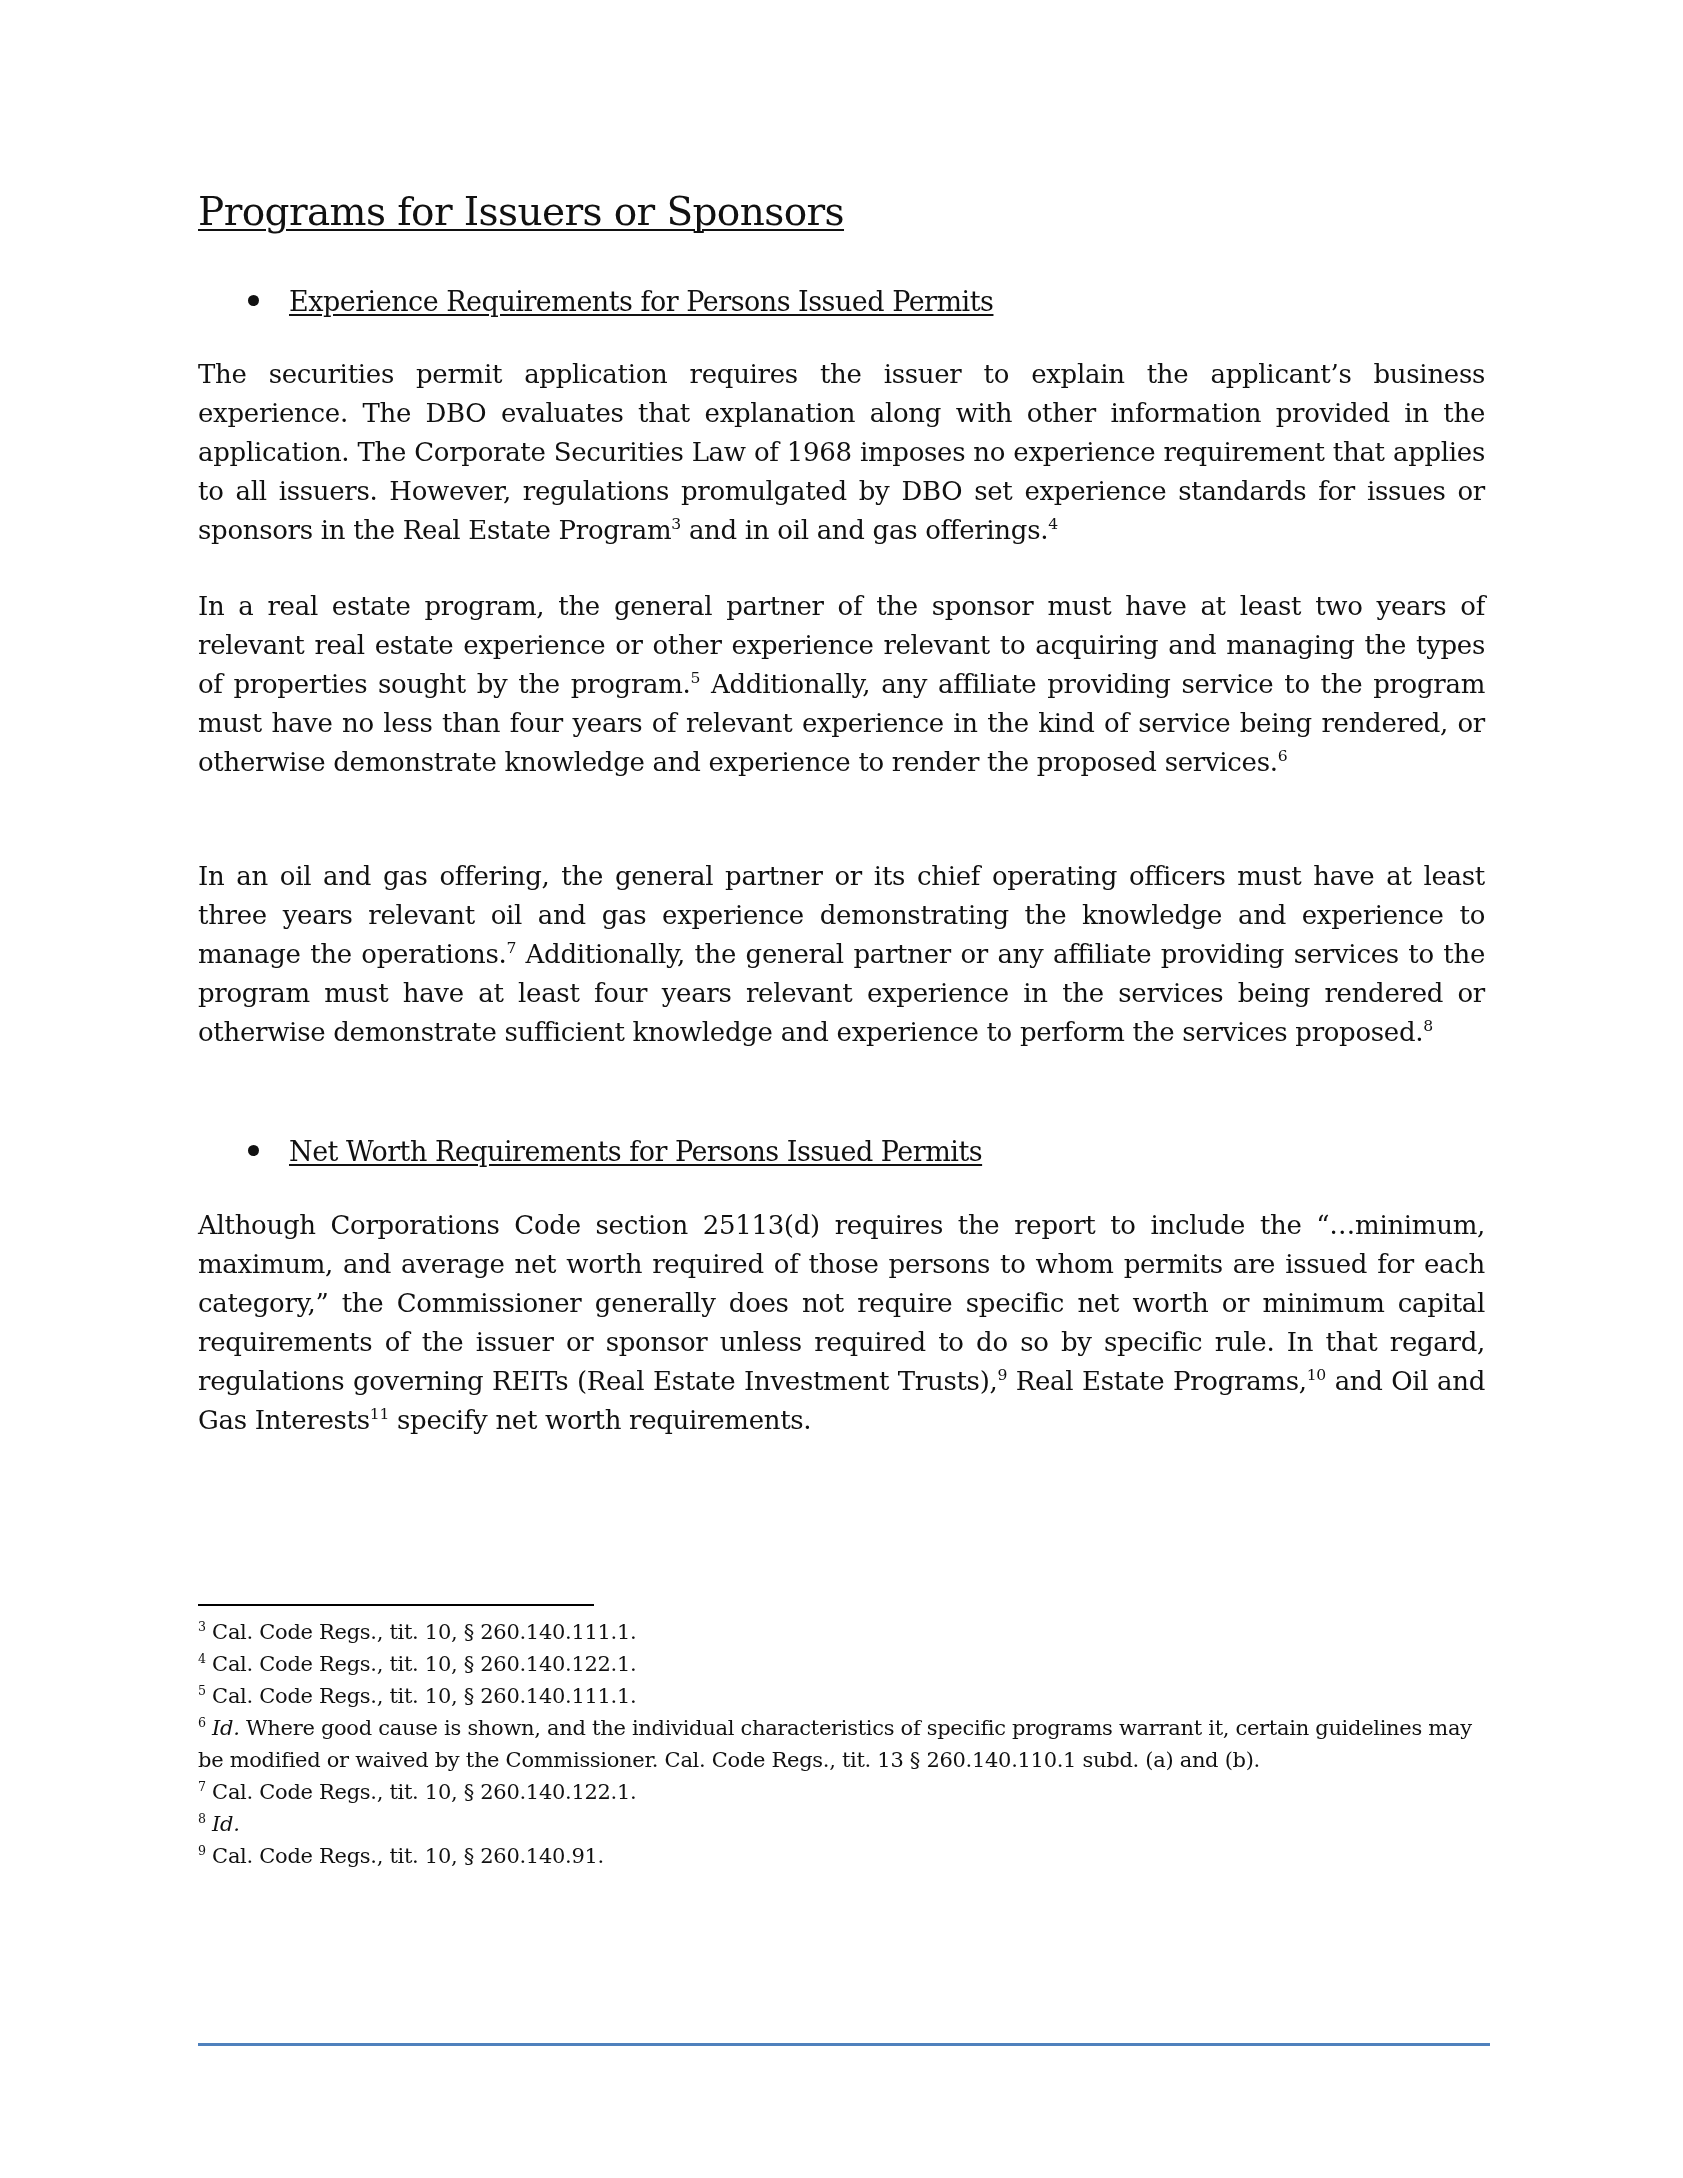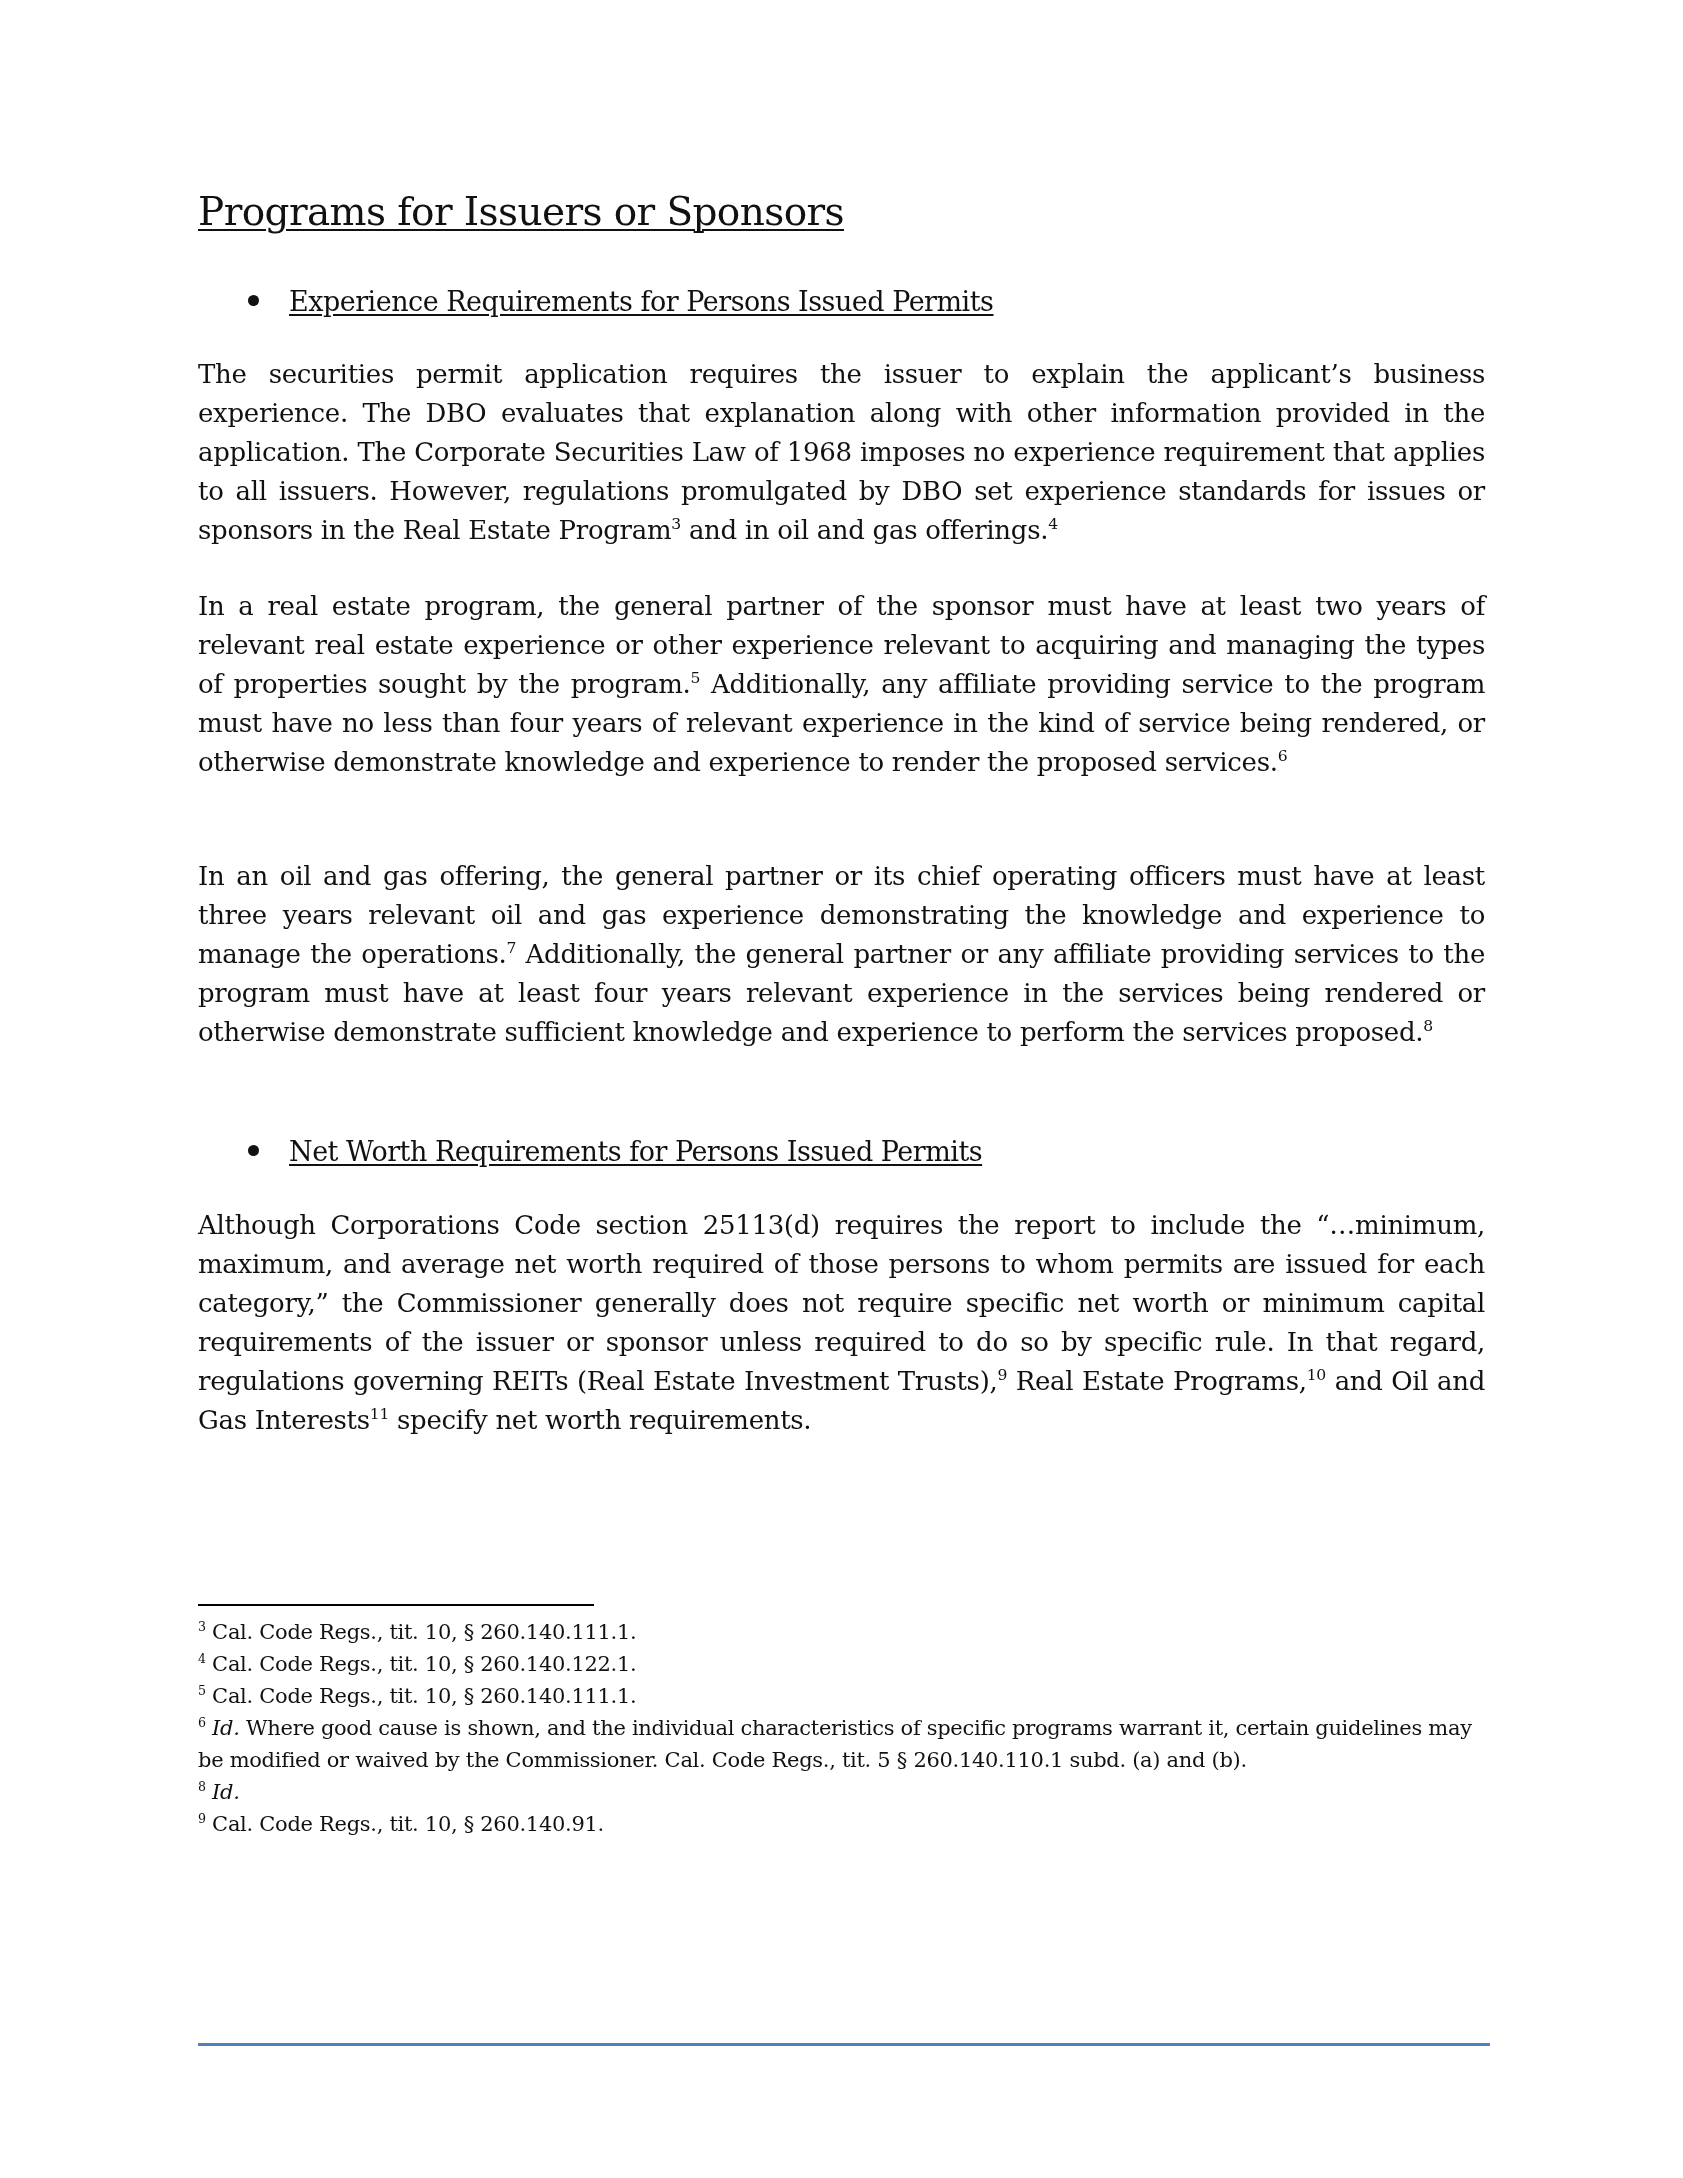--- a/index.html
+++ b/index.html
@@ -46,21 +46,22 @@
     <span class="bullet-dot"></span><span class="bullet-label">Net Worth Requirements for Persons Issued Permits</span>
   </div>
 
   <p class="para" style="top:1206px;"><span>Although Corporations Code section 25113(d) requires the report to include the “…minimum, maximum, and average net worth required of those persons to whom permits are issued for each category,” the Commissioner generally does not require specific net worth or minimum capital requirements of the issuer or sponsor unless required to do so by specific rule.  In that regard, regulations governing REITs (Real Estate Investment Trusts),</span><sup>9</sup><span> Real Estate Programs,</span><sup>10</sup><span> and Oil and Gas Interests</span><sup>11</sup><span> specify net worth requirements.</span></p>
 
   <div class="fn-rule"></div>
   <div class="footnotes">
     <p class="fn"><sup>3</sup> <span>Cal. Code Regs., tit. 10, § 260.140.111.1.</span></p>
     <p class="fn"><sup>4</sup> <span>Cal. Code Regs., tit. 10, § 260.140.122.1.</span></p>
     <p class="fn"><sup>5</sup> <span>Cal. Code Regs., tit. 10, § 260.140.111.1.</span></p>
-    <p class="fn"><sup>6</sup> <em>Id.</em><span> Where good cause is shown, and the individual characteristics of specific programs warrant it, certain guidelines may be modified or waived by the Commissioner. Cal. Code Regs., tit. 5 § 260.140.110.1 subd. (a) and (b).</span></p>
+    <p class="fn"><sup>6</sup> <em>Id.</em><span> Where good cause is shown, and the individual characteristics of specific programs warrant it, certain guidelines may be modified or waived by the Commissioner. Cal. Code Regs., tit. 13 § 260.140.110.1 subd. (a) and (b).</span></p>
+    <p class="fn"><sup>7</sup> <span>Cal. Code Regs., tit. 10, § 260.140.122.1.</span></p>
     <p class="fn"><sup>8</sup> <em>Id.</em></p>
     <p class="fn"><sup>9</sup> <span>Cal. Code Regs., tit. 10, § 260.140.91.</span></p>
   </div>
 
   <div class="footer-rule"></div>
 
 </div>
 
 
 </body></html>

